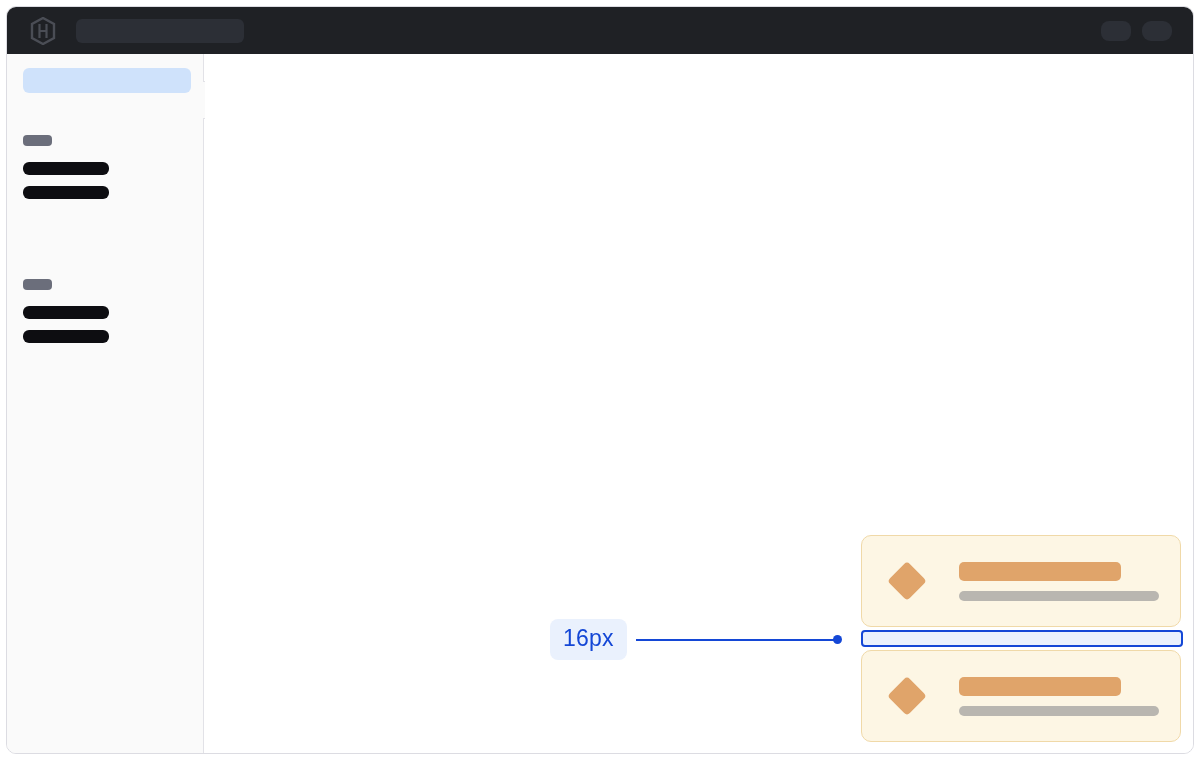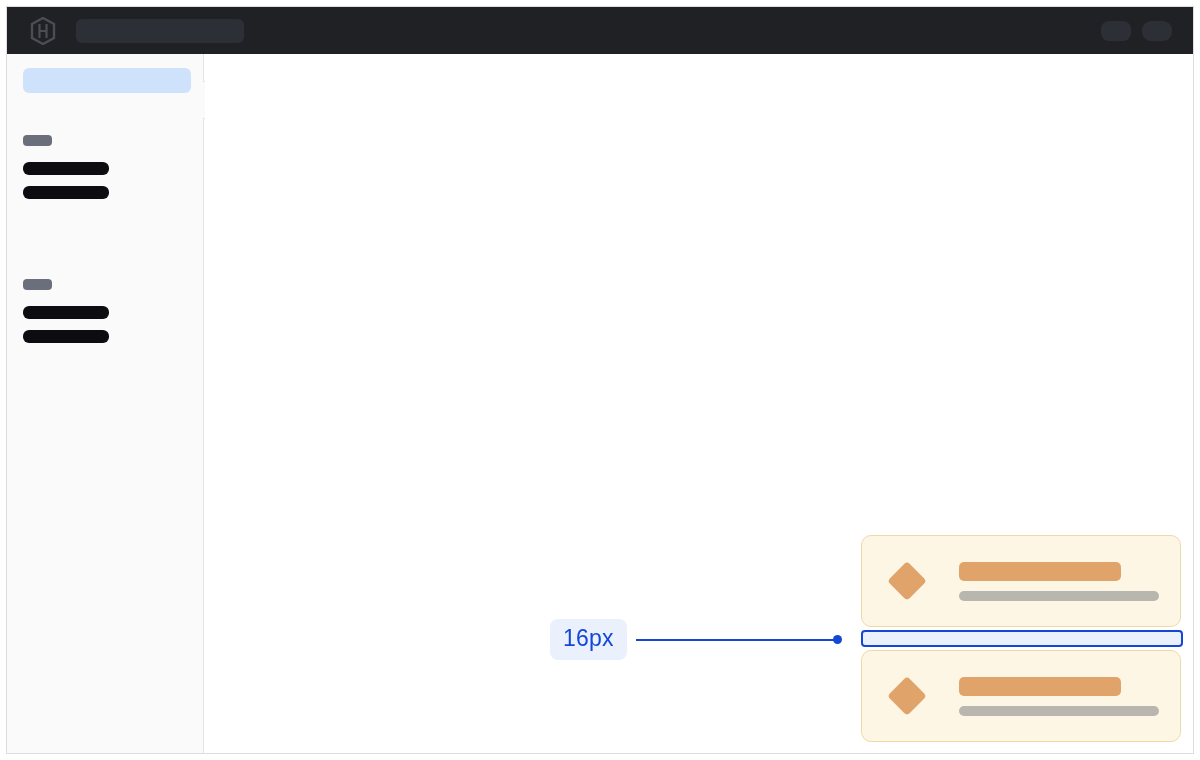--- a/index.html
+++ b/index.html
@@ -8,21 +8,21 @@
     background: #ffffff;
     font-family: "Liberation Sans", sans-serif;
     overflow: hidden;
   }
 
   .app-window {
     position: absolute;
     left: 6px; top: 6px;
     width: 1188px; height: 748px;
     background: #ffffff;
-    border-radius: 0;
+    border-radius: 10px;
     border: 1px solid #dcdce2;
     overflow: hidden;
   }
 
   
   .app-header {
     position: absolute;
     left: 0; top: 0;
     width: 1188px; height: 47px;
     background: #1f2125;

